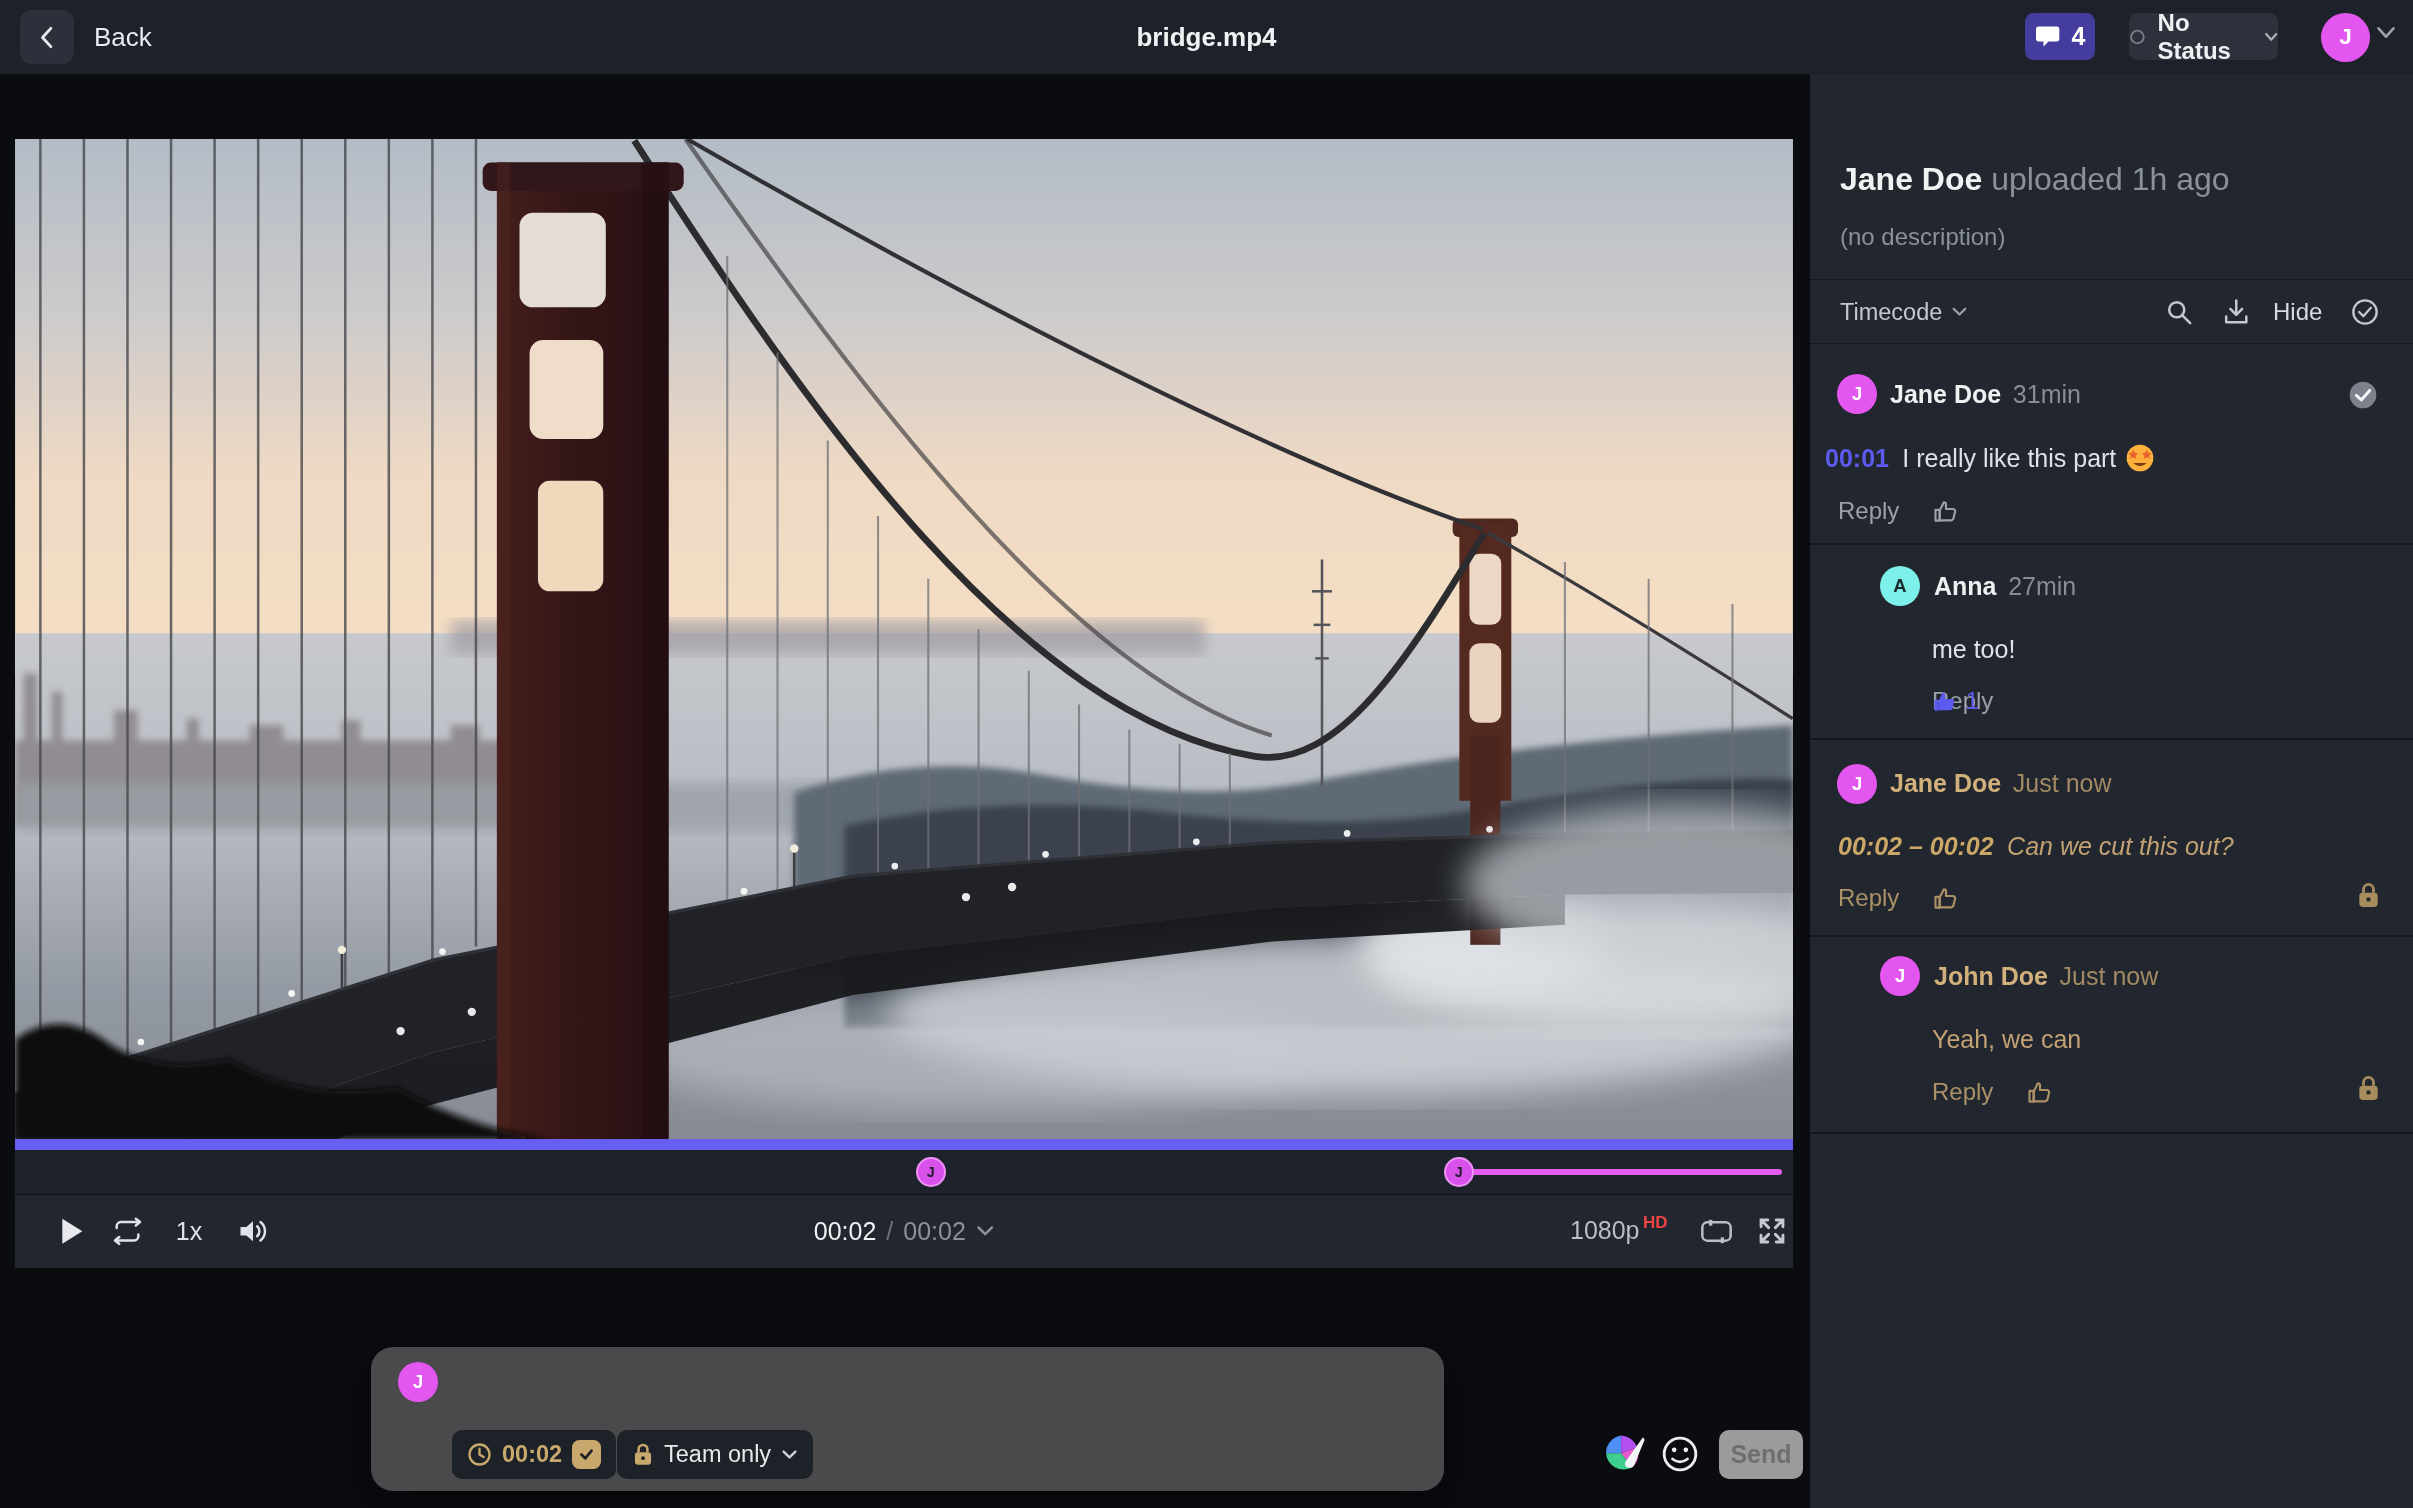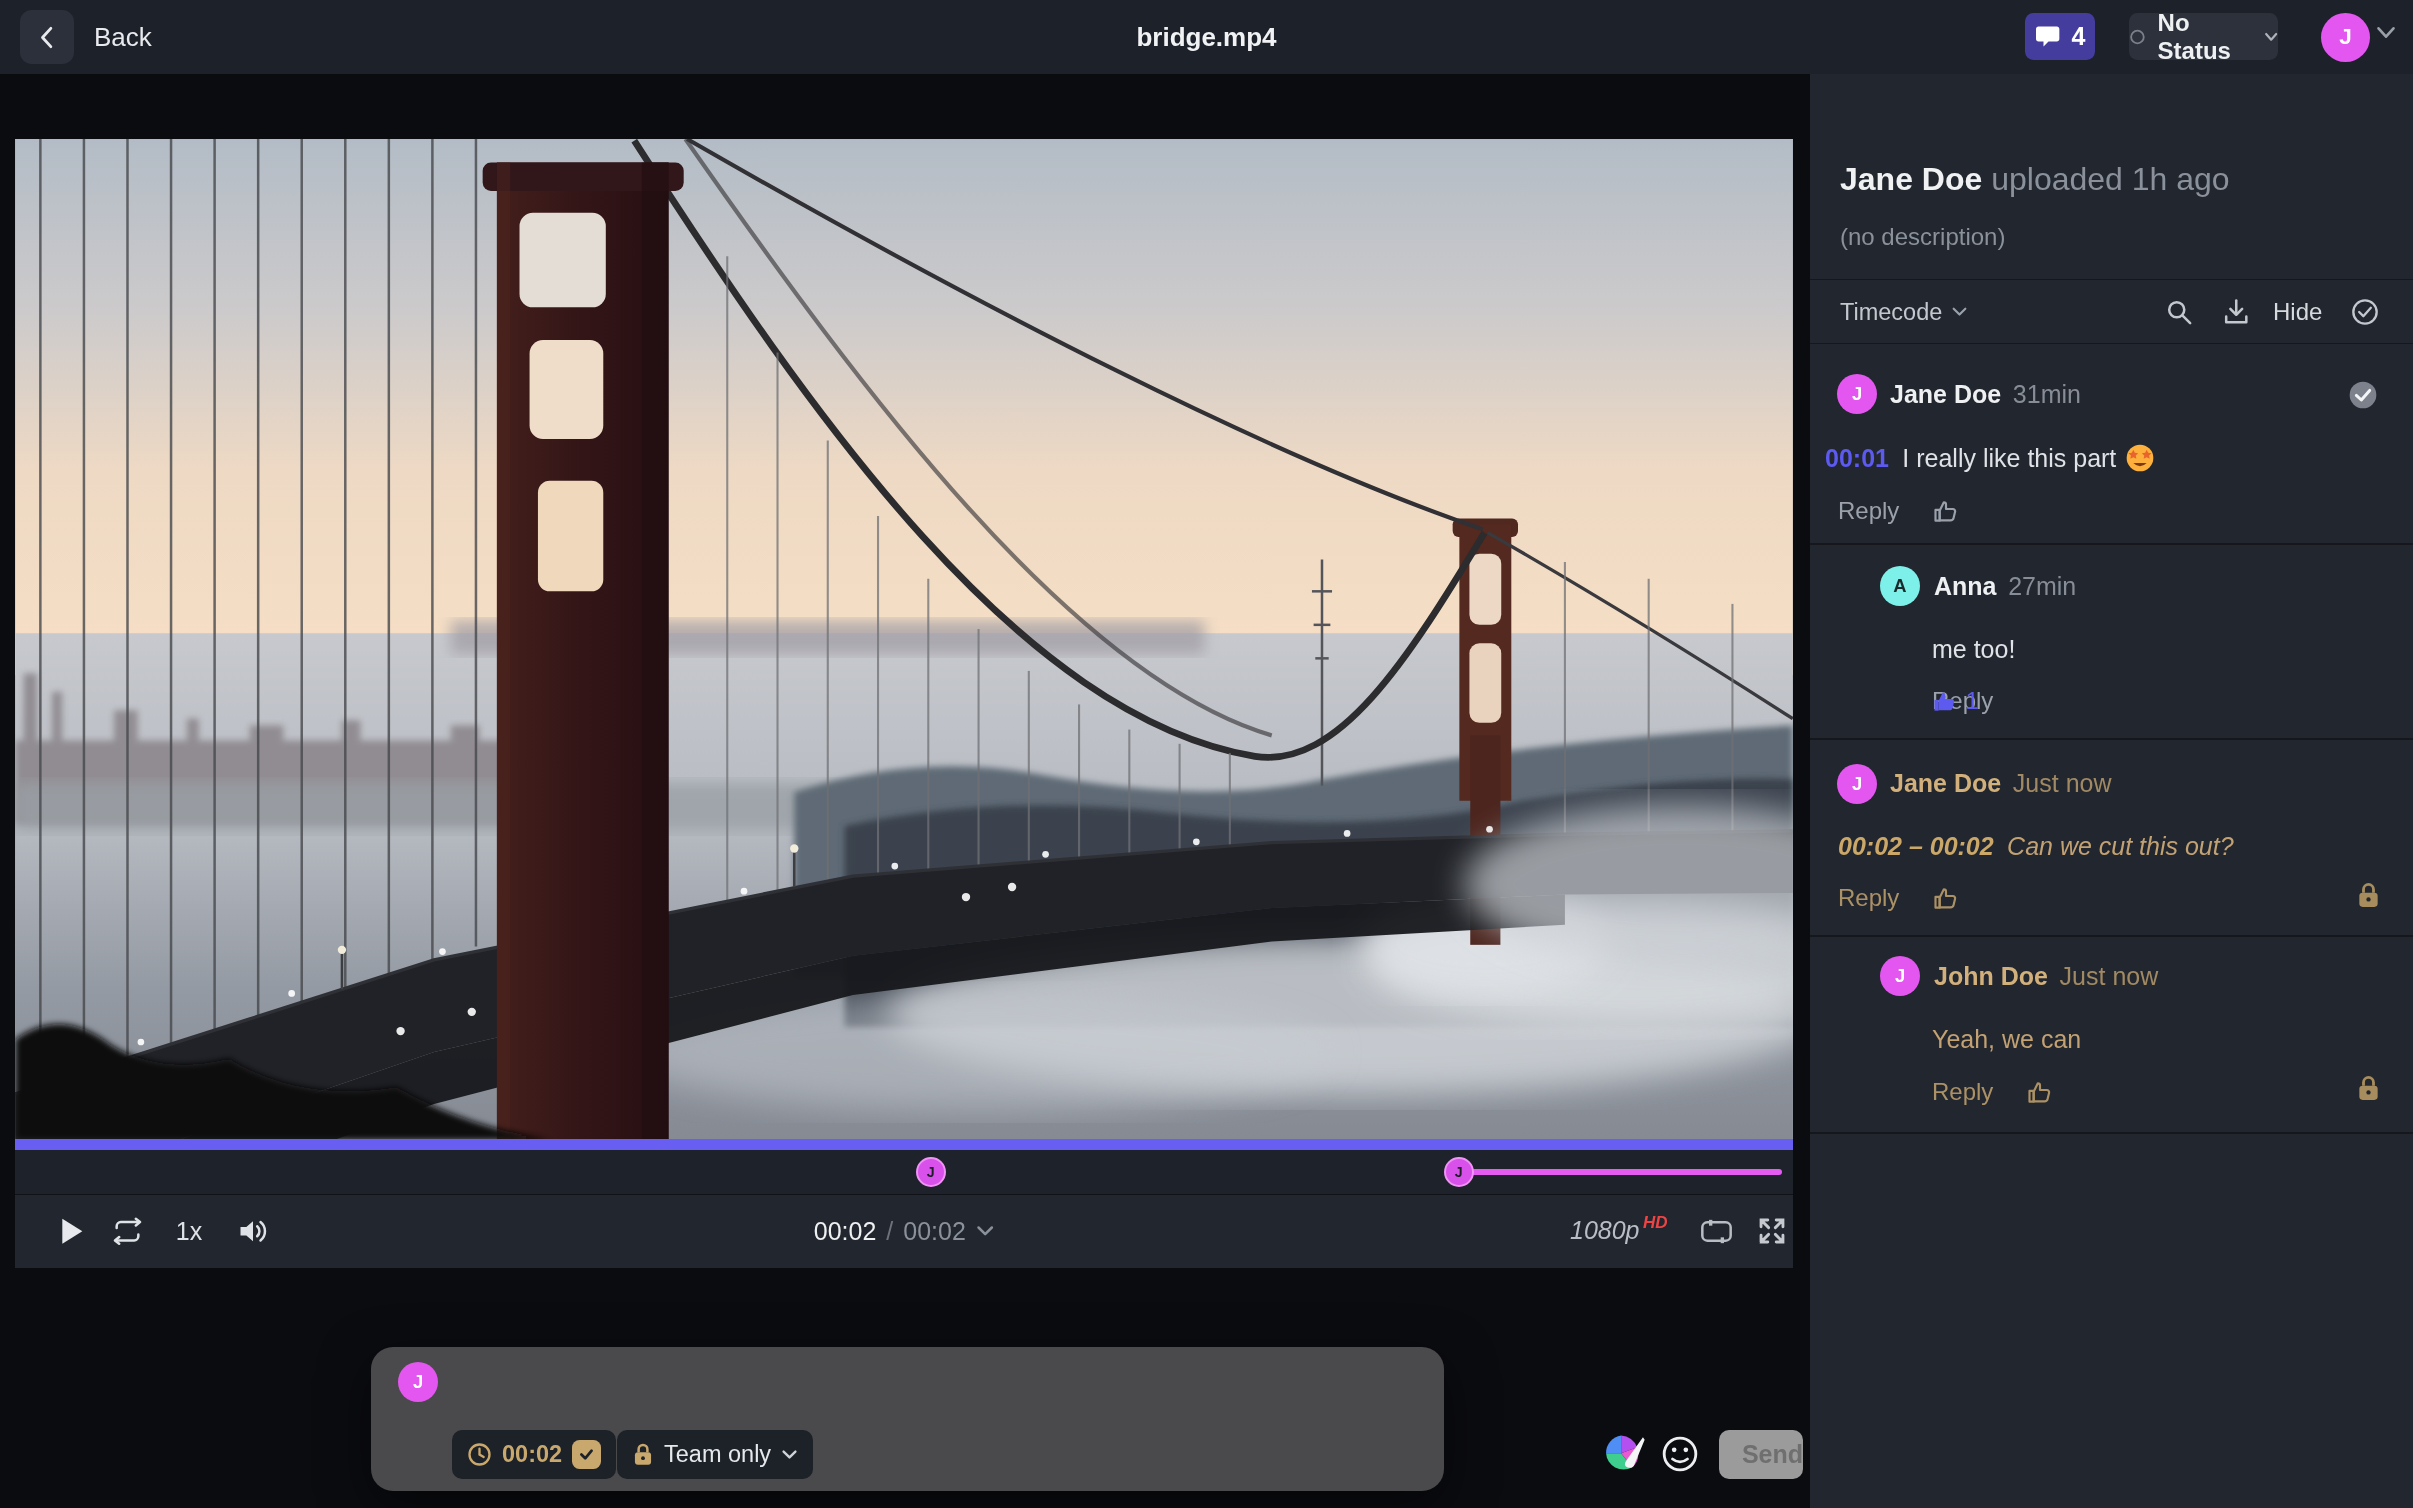--- a/index.html
+++ b/index.html
@@ -27,21 +27,21 @@
   .tl-marker{position:absolute;top:6.7px;width:30px;height:30px;border-radius:50%;background:#d851ea;border:2.5px solid #ef93f6;
     box-sizing:border-box;display:flex;align-items:center;justify-content:center;color:#1c1f26;font-size:14.2px;font-weight:700;cursor:pointer;z-index:2;}
   .tl-range{position:absolute;top:19px;height:5.9px;background:#e35bf0;border-radius:3.4px;cursor:pointer;}
   #controls{position:absolute;left:15px;top:1120px;width:1778px;height:74px;background:#22262e;border-top:1.7px solid #101218;box-sizing:border-box;}
   .ctl{position:absolute;top:0;height:72px;display:flex;align-items:center;justify-content:center;cursor:pointer;}
   #speed{color:#dfe3e8;font-size:25px;}
   #time-display{position:absolute;left:0;top:0;width:1778px;height:72px;display:flex;align-items:center;justify-content:center;
     gap:10px;font-size:25px;color:#eef0f2;cursor:pointer;}
   #time-display .sep{color:#6d737c;}
   #time-display .dur{color:#8a919b;}
-  #quality{position:absolute;left:1555px;top:0;height:72px;display:flex;align-items:flex-start;padding-top:20px;cursor:pointer;font-style:italic;}
+  #quality{position:absolute;left:1555px;top:0;height:72px;display:flex;align-items:flex-start;padding-top:20px;cursor:pointer;}
   #quality .q{color:#b9bec6;font-size:25px;line-height:30px;}
   #quality .hd{color:#ef4444;font-size:17px;font-weight:700;margin-left:3.4px;margin-top:-1.7px;}
   
   #sidebar{position:absolute;left:1810px;top:74px;width:603px;height:1435px;background:#22262e;}
   .sb-row1{position:absolute;left:30px;top:87px;font-size:32px;color:#8a919b;}
   .sb-row1 b{color:#f0f1f3;font-weight:700;}
   .sb-desc{position:absolute;left:30px;top:149px;font-size:24px;color:#8a919b;}
   #filter-row{position:absolute;left:0;top:205px;width:603px;height:65px;border-top:1.7px solid #15171c;border-bottom:1.7px solid #15171c;box-sizing:border-box;}
   #sort-btn{position:absolute;left:30px;top:0;height:64px;display:flex;align-items:center;gap:10px;color:#c3c8cf;font-size:23.5px;cursor:pointer;}
   .filter-icon{position:absolute;top:0;height:64px;display:flex;align-items:center;cursor:pointer;}
@@ -72,21 +72,21 @@
   .pill{position:absolute;top:83px;height:49px;background:#1d2128;border-radius:10px;display:flex;align-items:center;
     padding:0 15px;gap:10px;cursor:pointer;box-sizing:border-box;}
   #ts-pill{left:81px;}
   #ts-pill .t{color:#c9a86e;font-size:23.5px;font-weight:600;}
   #ts-check{width:28.5px;height:28.5px;background:#c9a86e;border-radius:7.5px;display:flex;align-items:center;justify-content:center;}
   #vis-pill{left:246px;}
   #vis-pill .t{color:#e6e8eb;font-size:23.5px;}
   #palette-btn{position:absolute;left:1230px;top:85px;cursor:pointer;}
   #emoji-btn{position:absolute;left:1289px;top:87px;cursor:pointer;}
   #send-btn{position:absolute;left:1348px;top:83px;width:84px;height:49px;background:#9b9b9b;border-radius:10px;
-    display:flex;align-items:center;justify-content:flex-end;color:#6f6f6f;font-size:25px;font-weight:700;cursor:pointer;}
+    display:flex;align-items:center;justify-content:center;color:#6f6f6f;font-size:25px;font-weight:700;cursor:pointer;}
 </style>
 </head>
 <body>
 
 <div id="topbar">
   <div id="back-btn">
     <svg width="25" height="25" viewBox="0 0 30 30">
       <polyline points="19,4 9,15 19,26" fill="none" stroke="#e8eaed" stroke-width="3.4" stroke-linecap="round" stroke-linejoin="round"></polyline>
     </svg>
   </div>

